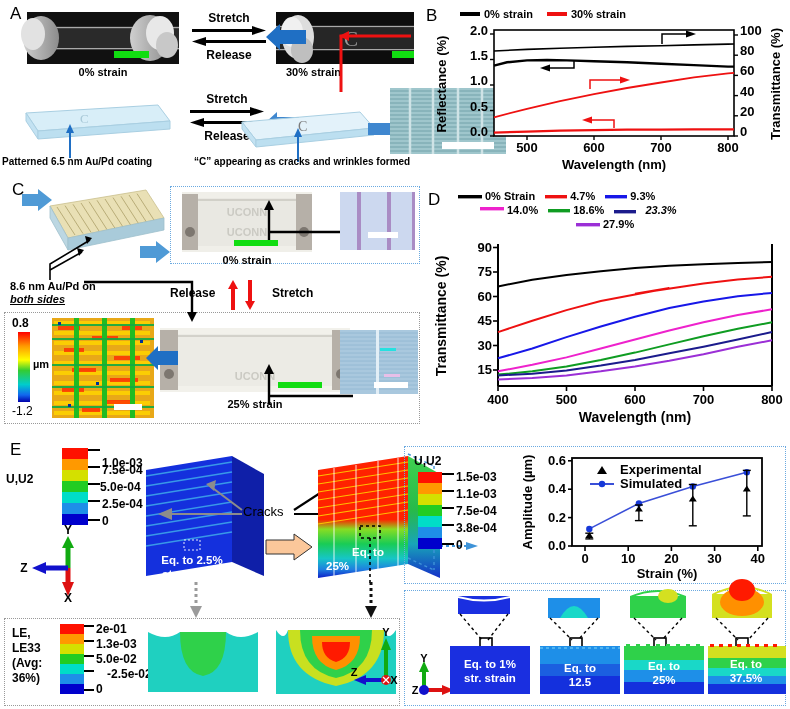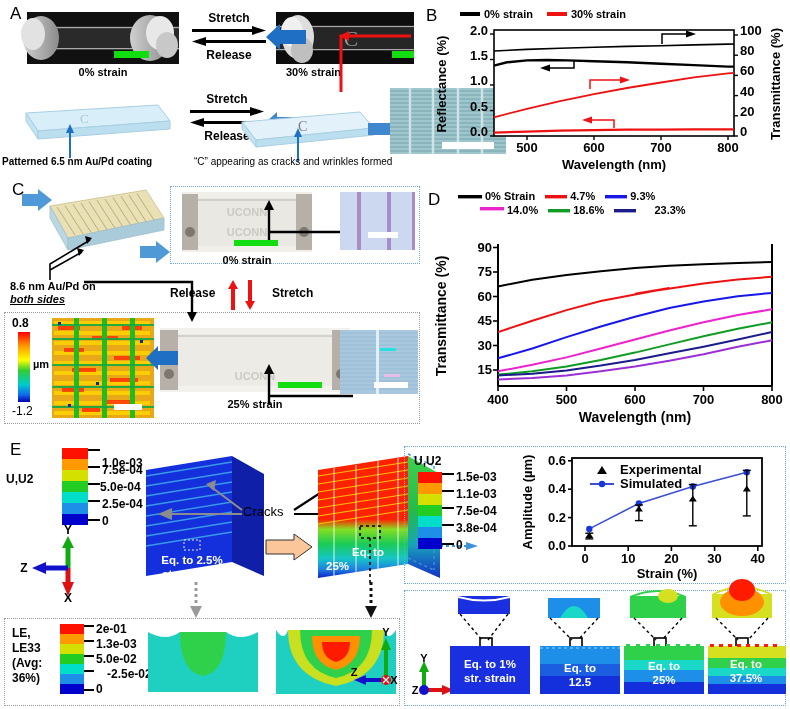--- a/index.html
+++ b/index.html
@@ -109,21 +109,21 @@
   <svg class="abs" style="left:228px;top:100px;" width="160" height="58">
     <polygon points="14,22 132,12 146,28 28,40" fill="#e3f2fa" stroke="#a9cfe2" stroke-width="1"></polygon>
     <polygon points="14,22 28,40 28,47 14,29" fill="#c3e2f2" stroke="#a9cfe2" stroke-width="1"></polygon>
     <polygon points="28,40 146,28 146,35 28,47" fill="#bcdff0" stroke="#a9cfe2" stroke-width="1"></polygon>
     <text x="70" y="31" font-family="Liberation Serif, serif" font-size="14" fill="#7b7b7b">C</text>
   </svg>
   <svg class="abs" style="left:228px;top:122px;" width="90" height="42">
     <line x1="70" y1="40" x2="70" y2="13" stroke="#1f6fc4" stroke-width="2"></line>
     <polygon points="66,15 74,15 70,6" fill="#1f6fc4"></polygon>
   </svg>
-  <div class="abs small nowrap" style="left:194px;top:156px;font-weight:normal;">“C” appearing as cracks and wrinkles formed</div>
+  <div class="abs small nowrap" style="left:194px;top:156px;font-weight:bold;">“C” appearing as cracks and wrinkles formed</div>
 
   <svg class="abs" style="left:368px;top:118px;" width="34" height="22">
     <polygon points="0,5 22,5 22,0 34,11 22,22 22,17 0,17" fill="#3f87cf"></polygon>
   </svg>
 
   <svg class="abs" style="left:390px;top:88px;" width="116" height="66">
     <rect x="0" y="0" width="116" height="66" fill="#9fc6cc"></rect>
     <g stroke="#6e9ea6" stroke-width="0.9">
       <g>
         <line x1="0" y1="3" x2="116" y2="3"></line>
@@ -468,25 +468,33 @@
               <rect x="0" y="3" width="24" height="3.4" fill="#ee22cc"></rect>
             </svg>
         <span class="cap">14.0%</span>
       </div>
       <div style="display:flex;align-items:center;gap:3px;">
         <svg width="22" height="9">
               <rect x="0" y="3" width="22" height="3.4" fill="#0f9c22"></rect>
             </svg>
         <span class="cap">18.6%</span>
       </div>
-      <div style="display:flex;align-items:center;gap:18px;">
+      <div style="display:flex;align-items:flex-end;gap:9px;font-style:italic;">
         <svg width="22" height="9">
               <rect x="0" y="3" width="22" height="3.4" fill="#1b1b8c"></rect>
             </svg>
         <span class="cap">23.3%</span>
+      </div>
+    </div>
+    <div style="display:flex;gap:6px;align-items:center;margin-top:2px;padding-left:118px;">
+      <div style="display:flex;align-items:center;gap:3px;">
+        <svg width="24" height="9">
+              <rect x="0" y="3" width="24" height="3.4" fill="#9b2fd6"></rect>
+            </svg>
+        <span class="cap">27.9%</span>
       </div>
     </div>
   </div>
 
   <svg class="abs" style="left:0;top:58px;" width="366" height="190">
 
     <line x1="74" y1="6" x2="74" y2="148" stroke="#000" stroke-width="2"></line>
     <line x1="74" y1="148" x2="348" y2="148" stroke="#000" stroke-width="2"></line>
     <line x1="348" y1="6" x2="348" y2="148" stroke="#000" stroke-width="2"></line>
     <g font-size="13" font-weight="bold" font-family="Liberation Sans, sans-serif">

